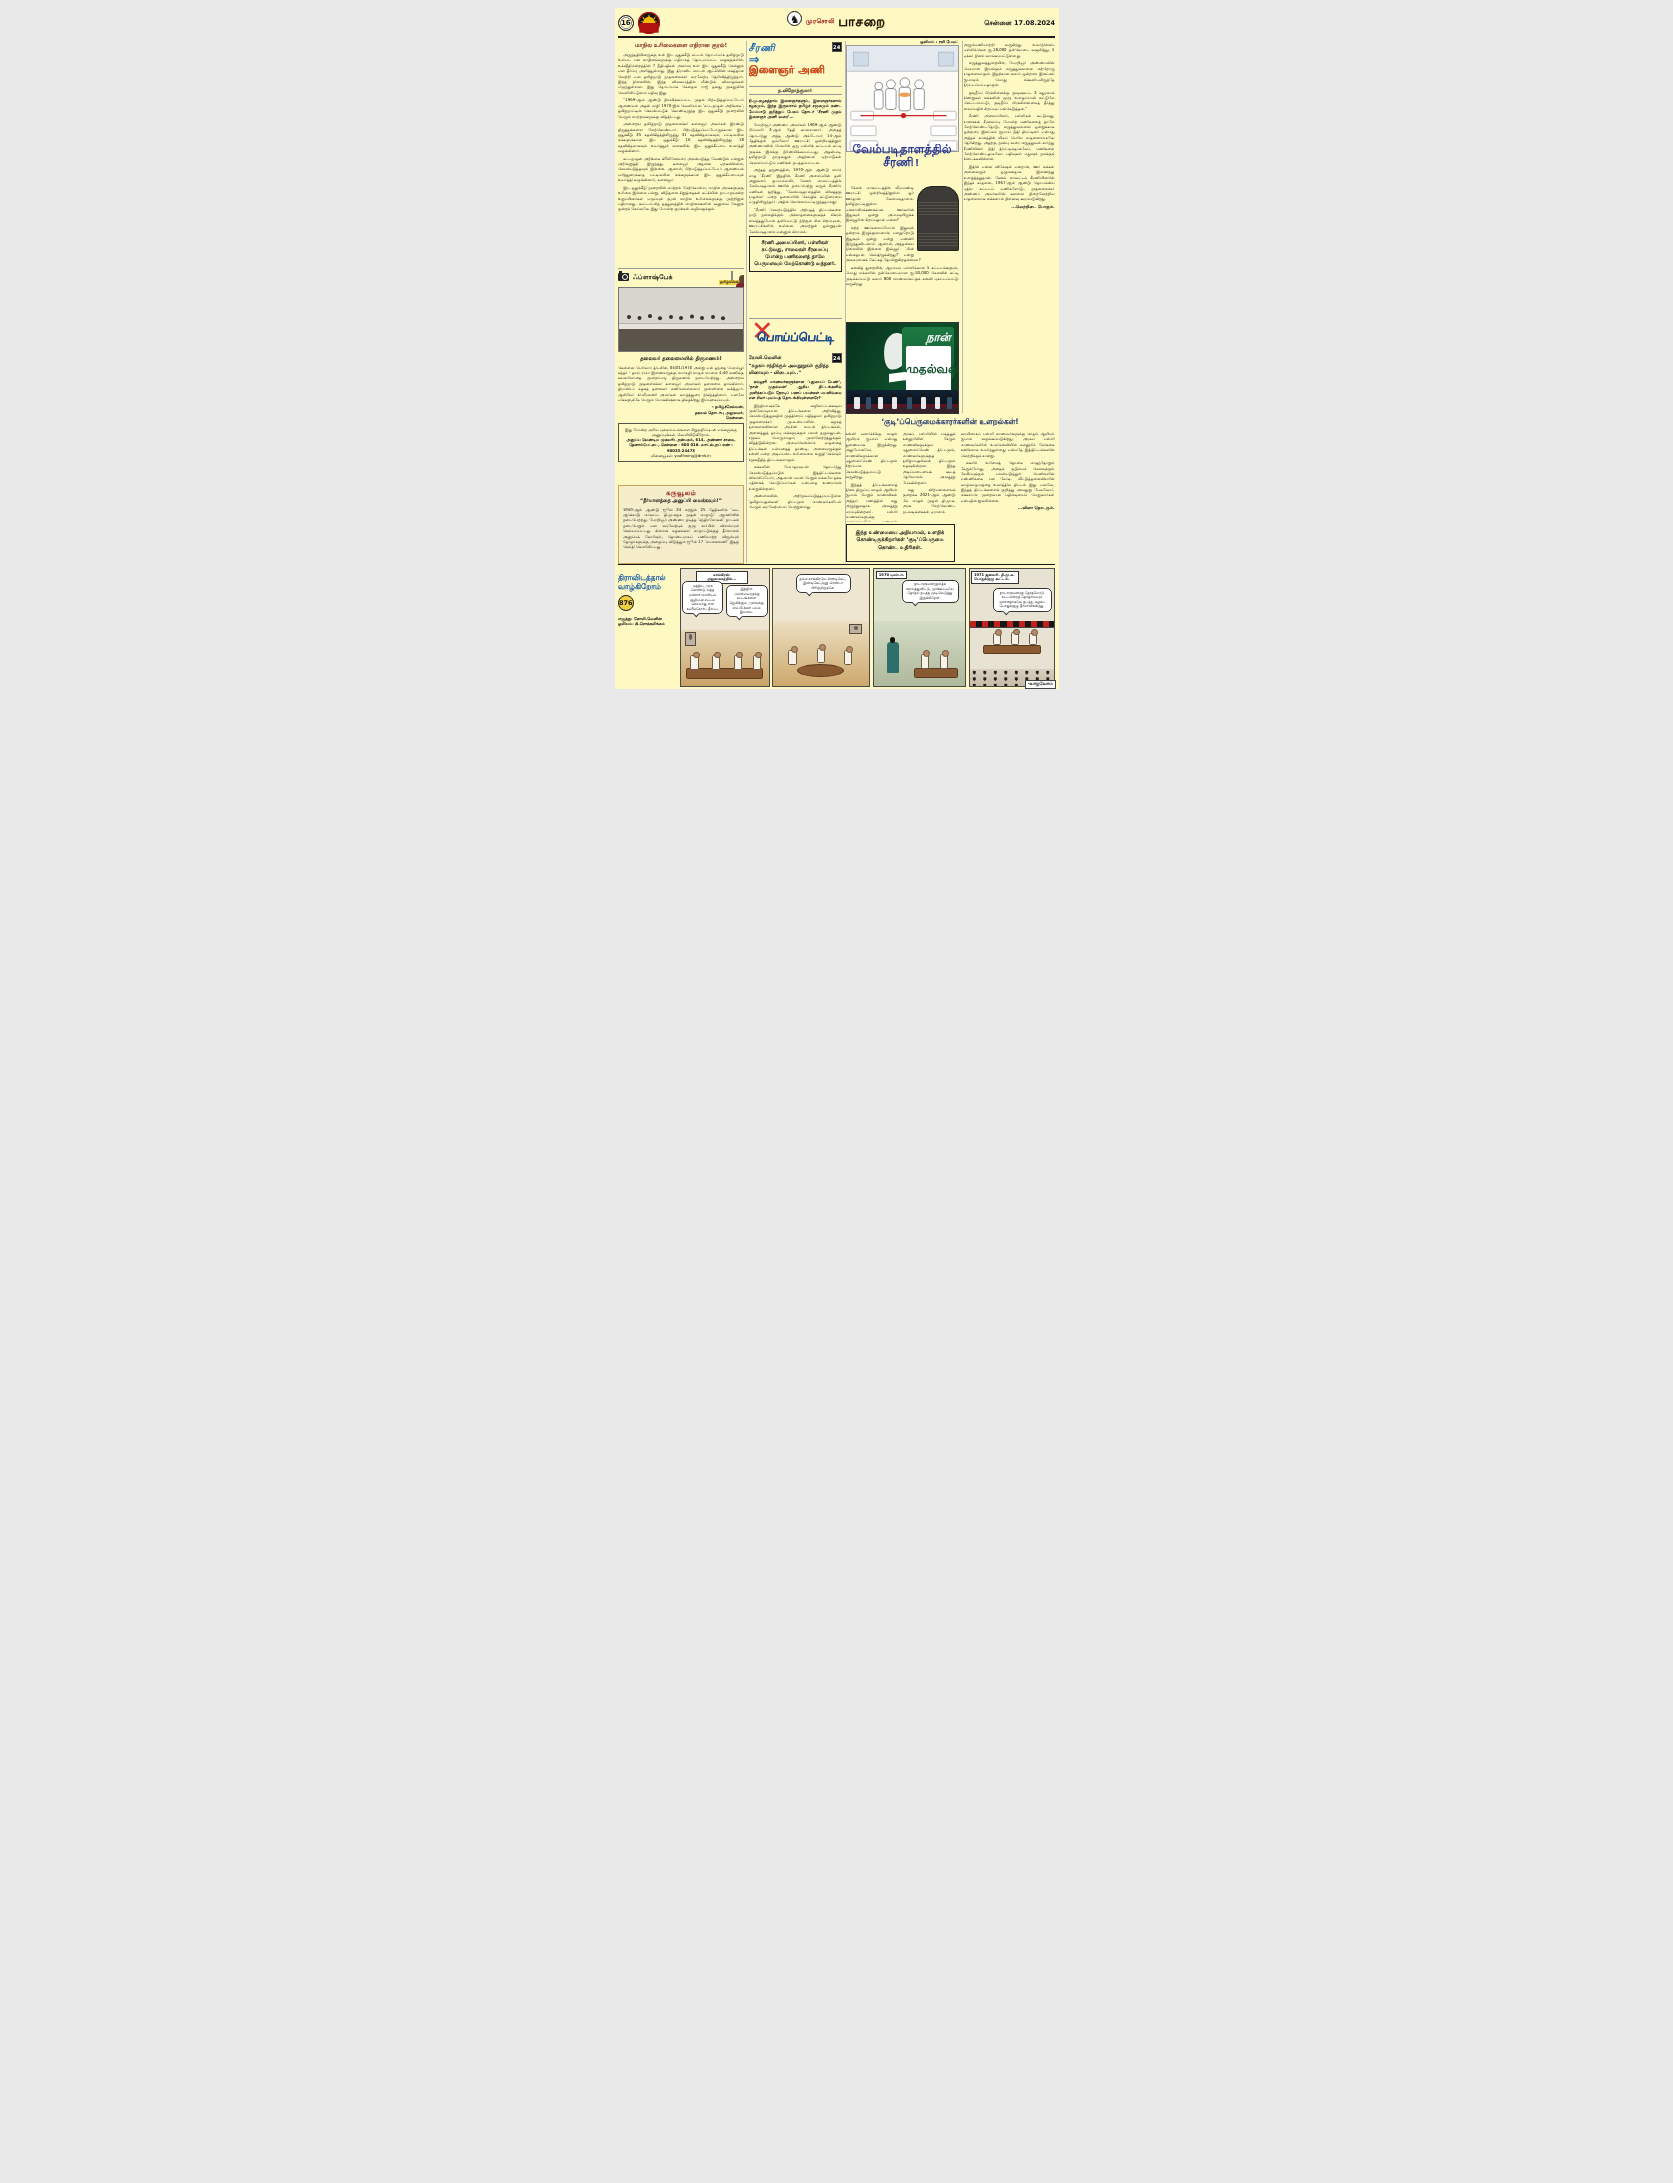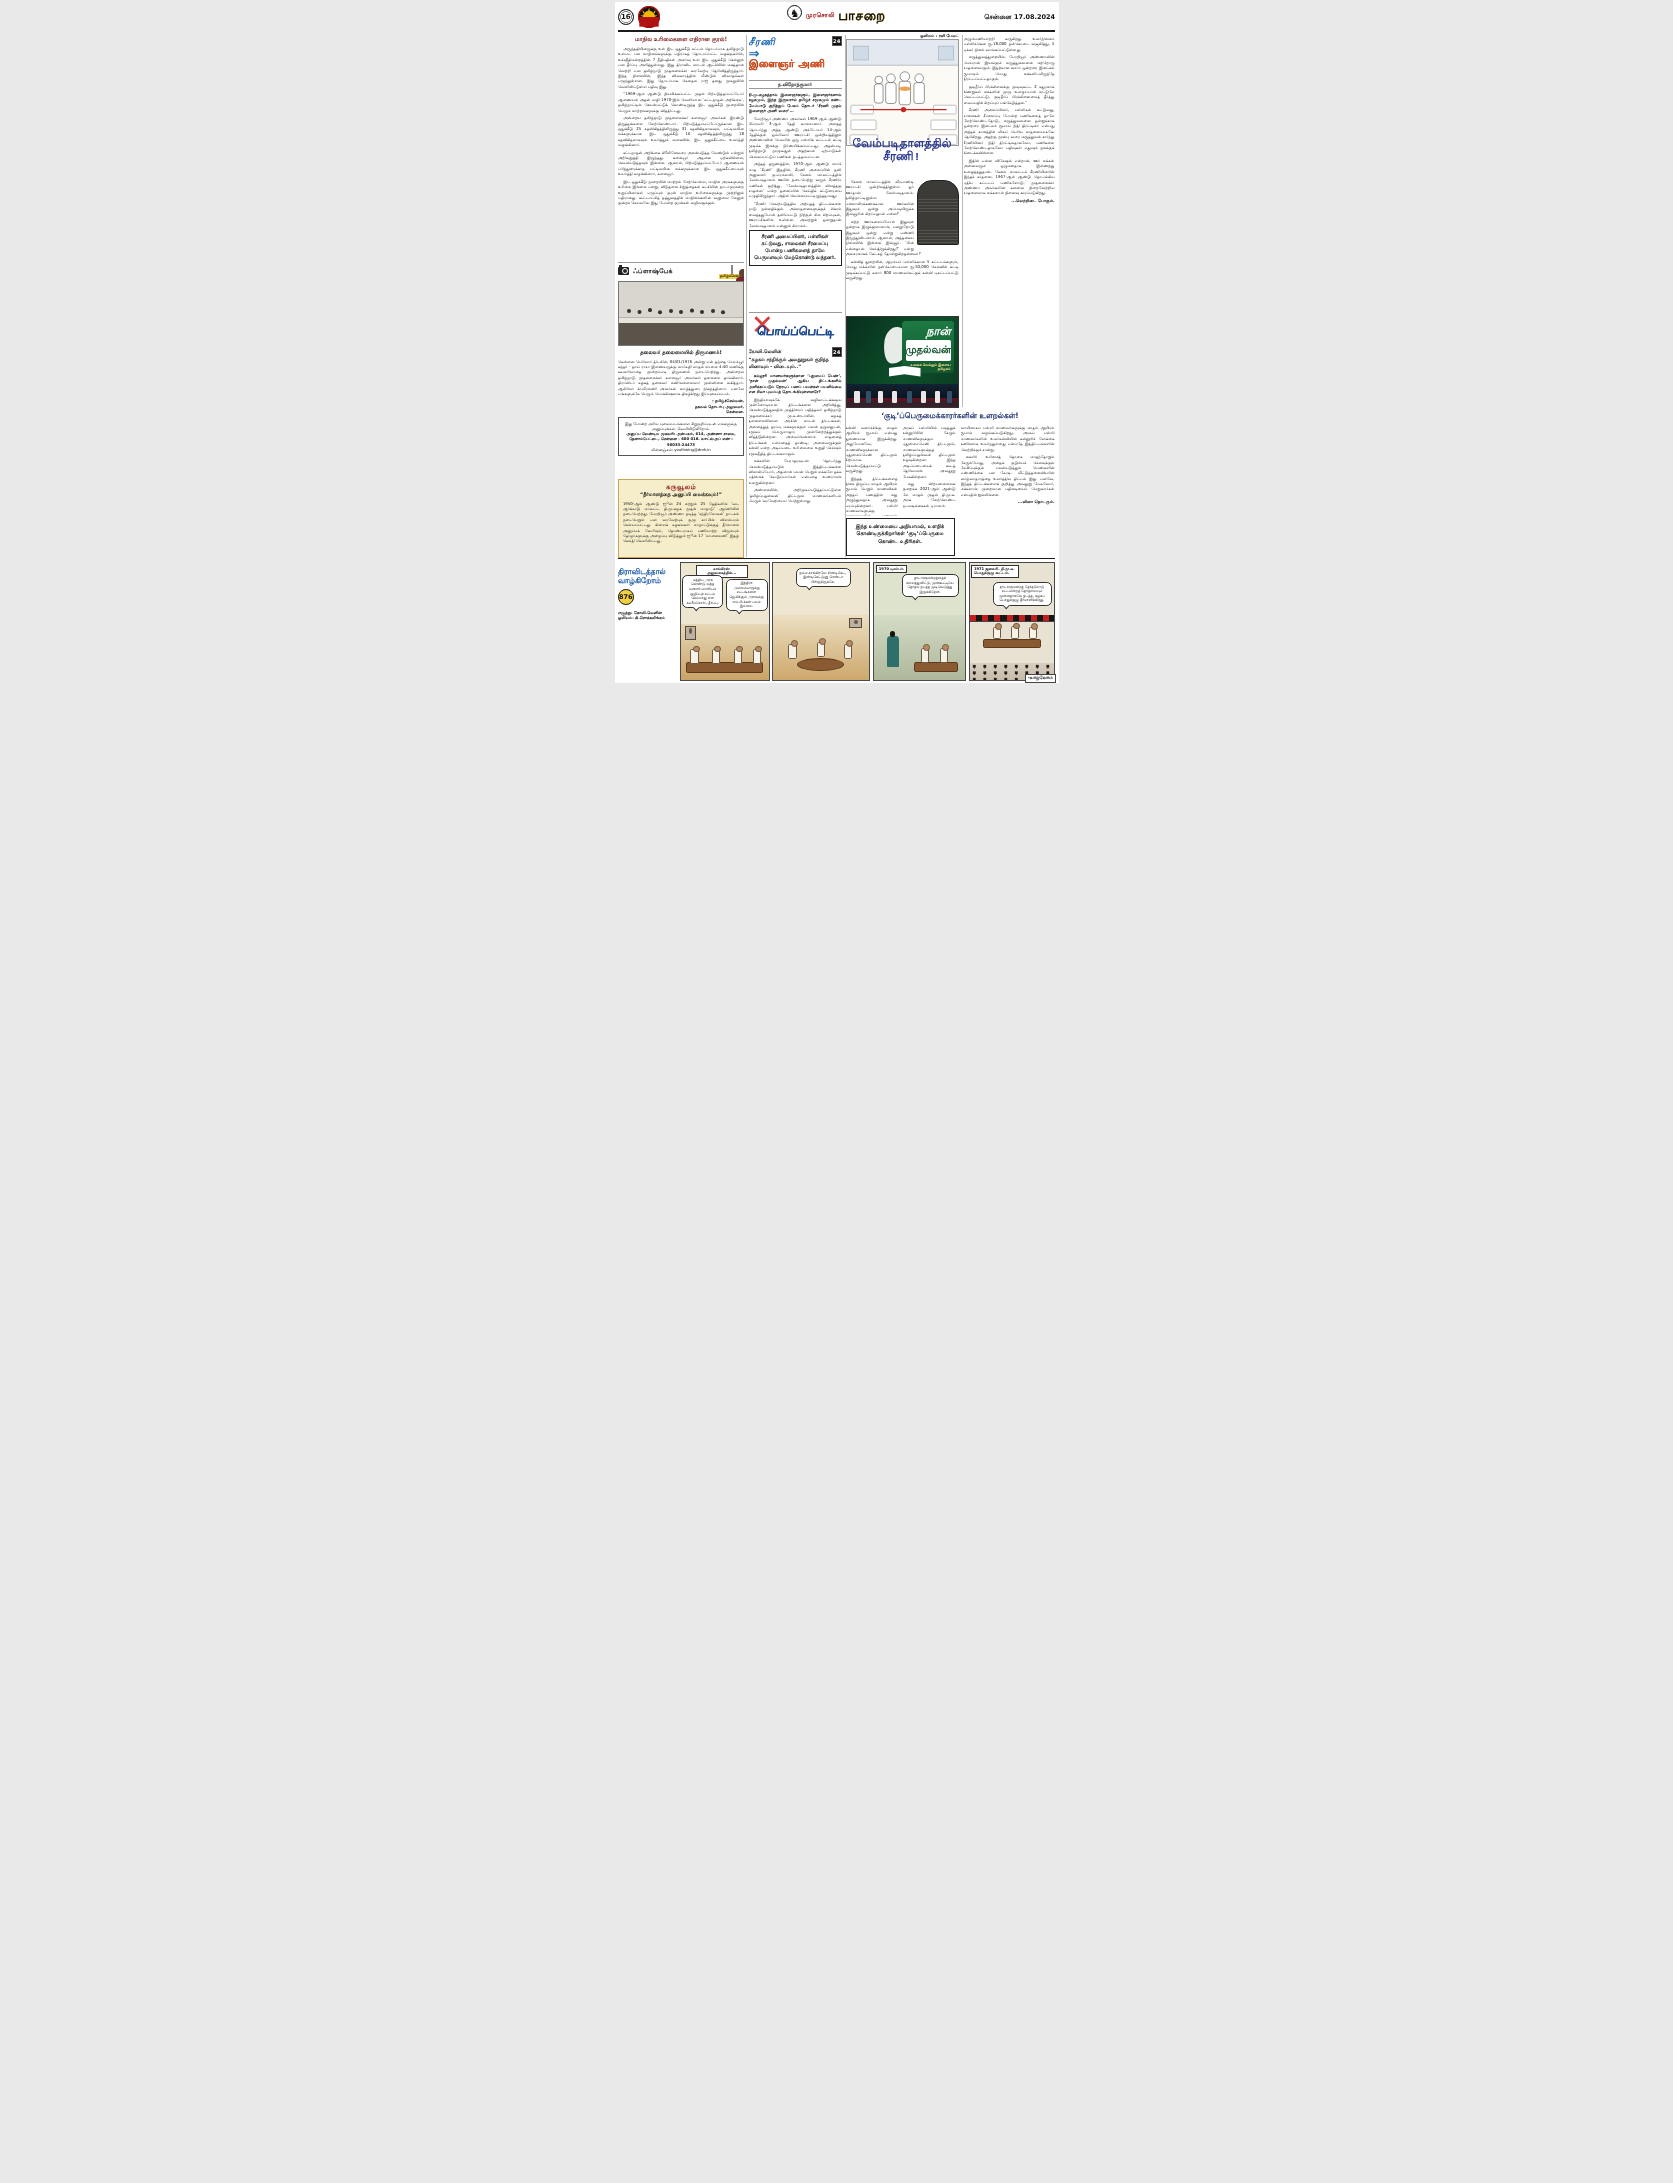--- a/index.html
+++ b/index.html
@@ -1,18 +1,18 @@
 <!DOCTYPE html>
 <html style="font-size:7px"><head>
 <meta charset="utf-8">
 <style>
   * { box-sizing: border-box; }
   html,body { margin:0; padding:0; background:#e9e9e9; }
   body { font-family:"DejaVu Sans", sans-serif; }
-  .page { position:relative; width:444px; height:681px; margin:2px auto; background:#ffffff; overflow:hidden; color:#111; }
+  .page { position:relative; width:444px; height:681px; margin:8px auto; background:#fef9c3; overflow:hidden; color:#111; }
 
   
   .masthead { position:absolute; left:3.5px; right:3.5px; top:2.6px; height:24.5px; }
   .pg-badge { position:absolute; left:0; top:4.4px; width:15.7px; height:15.7px; border:0.9px solid #111; border-radius:50%; box-shadow: inset 0 0 0 1.3px #fff, inset 0 0 0 1.7px #111; display:flex; align-items:center; justify-content:center; font-weight:bold; font-size:7px; }
   .sun-logo { position:absolute; left:20px; top:1.3px; width:22px; height:22px; }
   .brand { position:absolute; left:0; right:0; top:0.9px; display:flex; justify-content:center; align-items:flex-end; gap:3.5px; }
   .horse { width:15px; height:15px; border:0.9px solid #111; border-radius:50%; background:#fff; display:flex; align-items:center; justify-content:center; font-size:10.5px; line-height:1; color:#111; margin-bottom:1.7px; }
   .brand-small { font-size:6.1px; font-weight:bold; color:#a01212; margin-bottom:3.5px; letter-spacing:0.4px; }
   .brand-big-wrap { text-align:center; }
   .rays { height:5.2px; background:
@@ -78,21 +78,21 @@
   .illo-credit { text-align:right; font-size:3.9px; font-weight:bold; }
   .illo { border:0.4px solid #9a9a9a; background:#fbfaf5; }
   .v-head { text-align:center; font-weight:900; color:#2b3990; font-size:11.8px; line-height:1.08; }
   .stone { float:right; width:42px; height:65px; margin:0.9px 0 1.7px 2.6px; background:#3c3b37; border:0.4px solid #222; border-radius:15px 15px 1.3px 1.3px;
       background-image: repeating-linear-gradient(#3c3b37 0 2.6px, #55534c 2.6px 3.1px); }
 
   
   .naan { position:relative; background:linear-gradient(120deg,#07301c, #0d4f2b 55%, #0a3a20); border:0.4px solid #333; overflow:hidden; }
   .naan-panel { position:absolute; right:3.5px; top:3.5px; width:52px; height:52px; background:linear-gradient(#1d7a43,#14562f); border-radius:3.5px; padding:3.5px; text-align:right; }
   .naan-line1 { color:#fff; font-weight:900; font-size:11.4px; font-style:italic; }
-  .naan-line2 { color:#0d4f2b; background:#fff; font-weight:900; font-size:10px; border-radius:1.7px; margin-top:1.3px; padding:4px 0; }
+  .naan-line2 { color:#0d4f2b; background:#fff; font-weight:900; font-size:12px; border-radius:1.7px; margin-top:1.3px; padding:16px 0; }
   .naan-tag { color:#ffe98a; font-size:3.3px; margin-top:2.2px; font-weight:bold; }
   .naan-map { position:absolute; left:37px; top:9.6px; width:25px; height:37px; background:#f3f6f2; border-radius:46% 54% 62% 38% / 42% 48% 52% 58%; transform:rotate(8deg); opacity:.95; }
   .naan-book { position:absolute; left:42px; top:49px; width:32px; height:10.5px; background:#fff; clip-path:polygon(0 20%, 50% 0, 100% 20%, 100% 100%, 50% 78%, 0 100%); }
   .naan-stage { position:absolute; left:0; right:0; bottom:0; height:23px; background:linear-gradient(#123, #0b1622 60%, #5a1420 60% 72%, #36212a 72%); }
   .naan-fig { position:absolute; bottom:4.4px; width:5.2px; height:11.4px; background:#e8e8e8; border-radius:1.3px; }
   .naan-fig::before { content:""; position:absolute; top:-3.5px; left:0.9px; width:3.5px; height:3.5px; background:#1d140f; border-radius:50%; }
   .naan-fig.dk { background:#33506b; }
 
   
   .kudi-head { font-size:7.4px; font-weight:900; color:#1a2f6b; text-align:center; }

